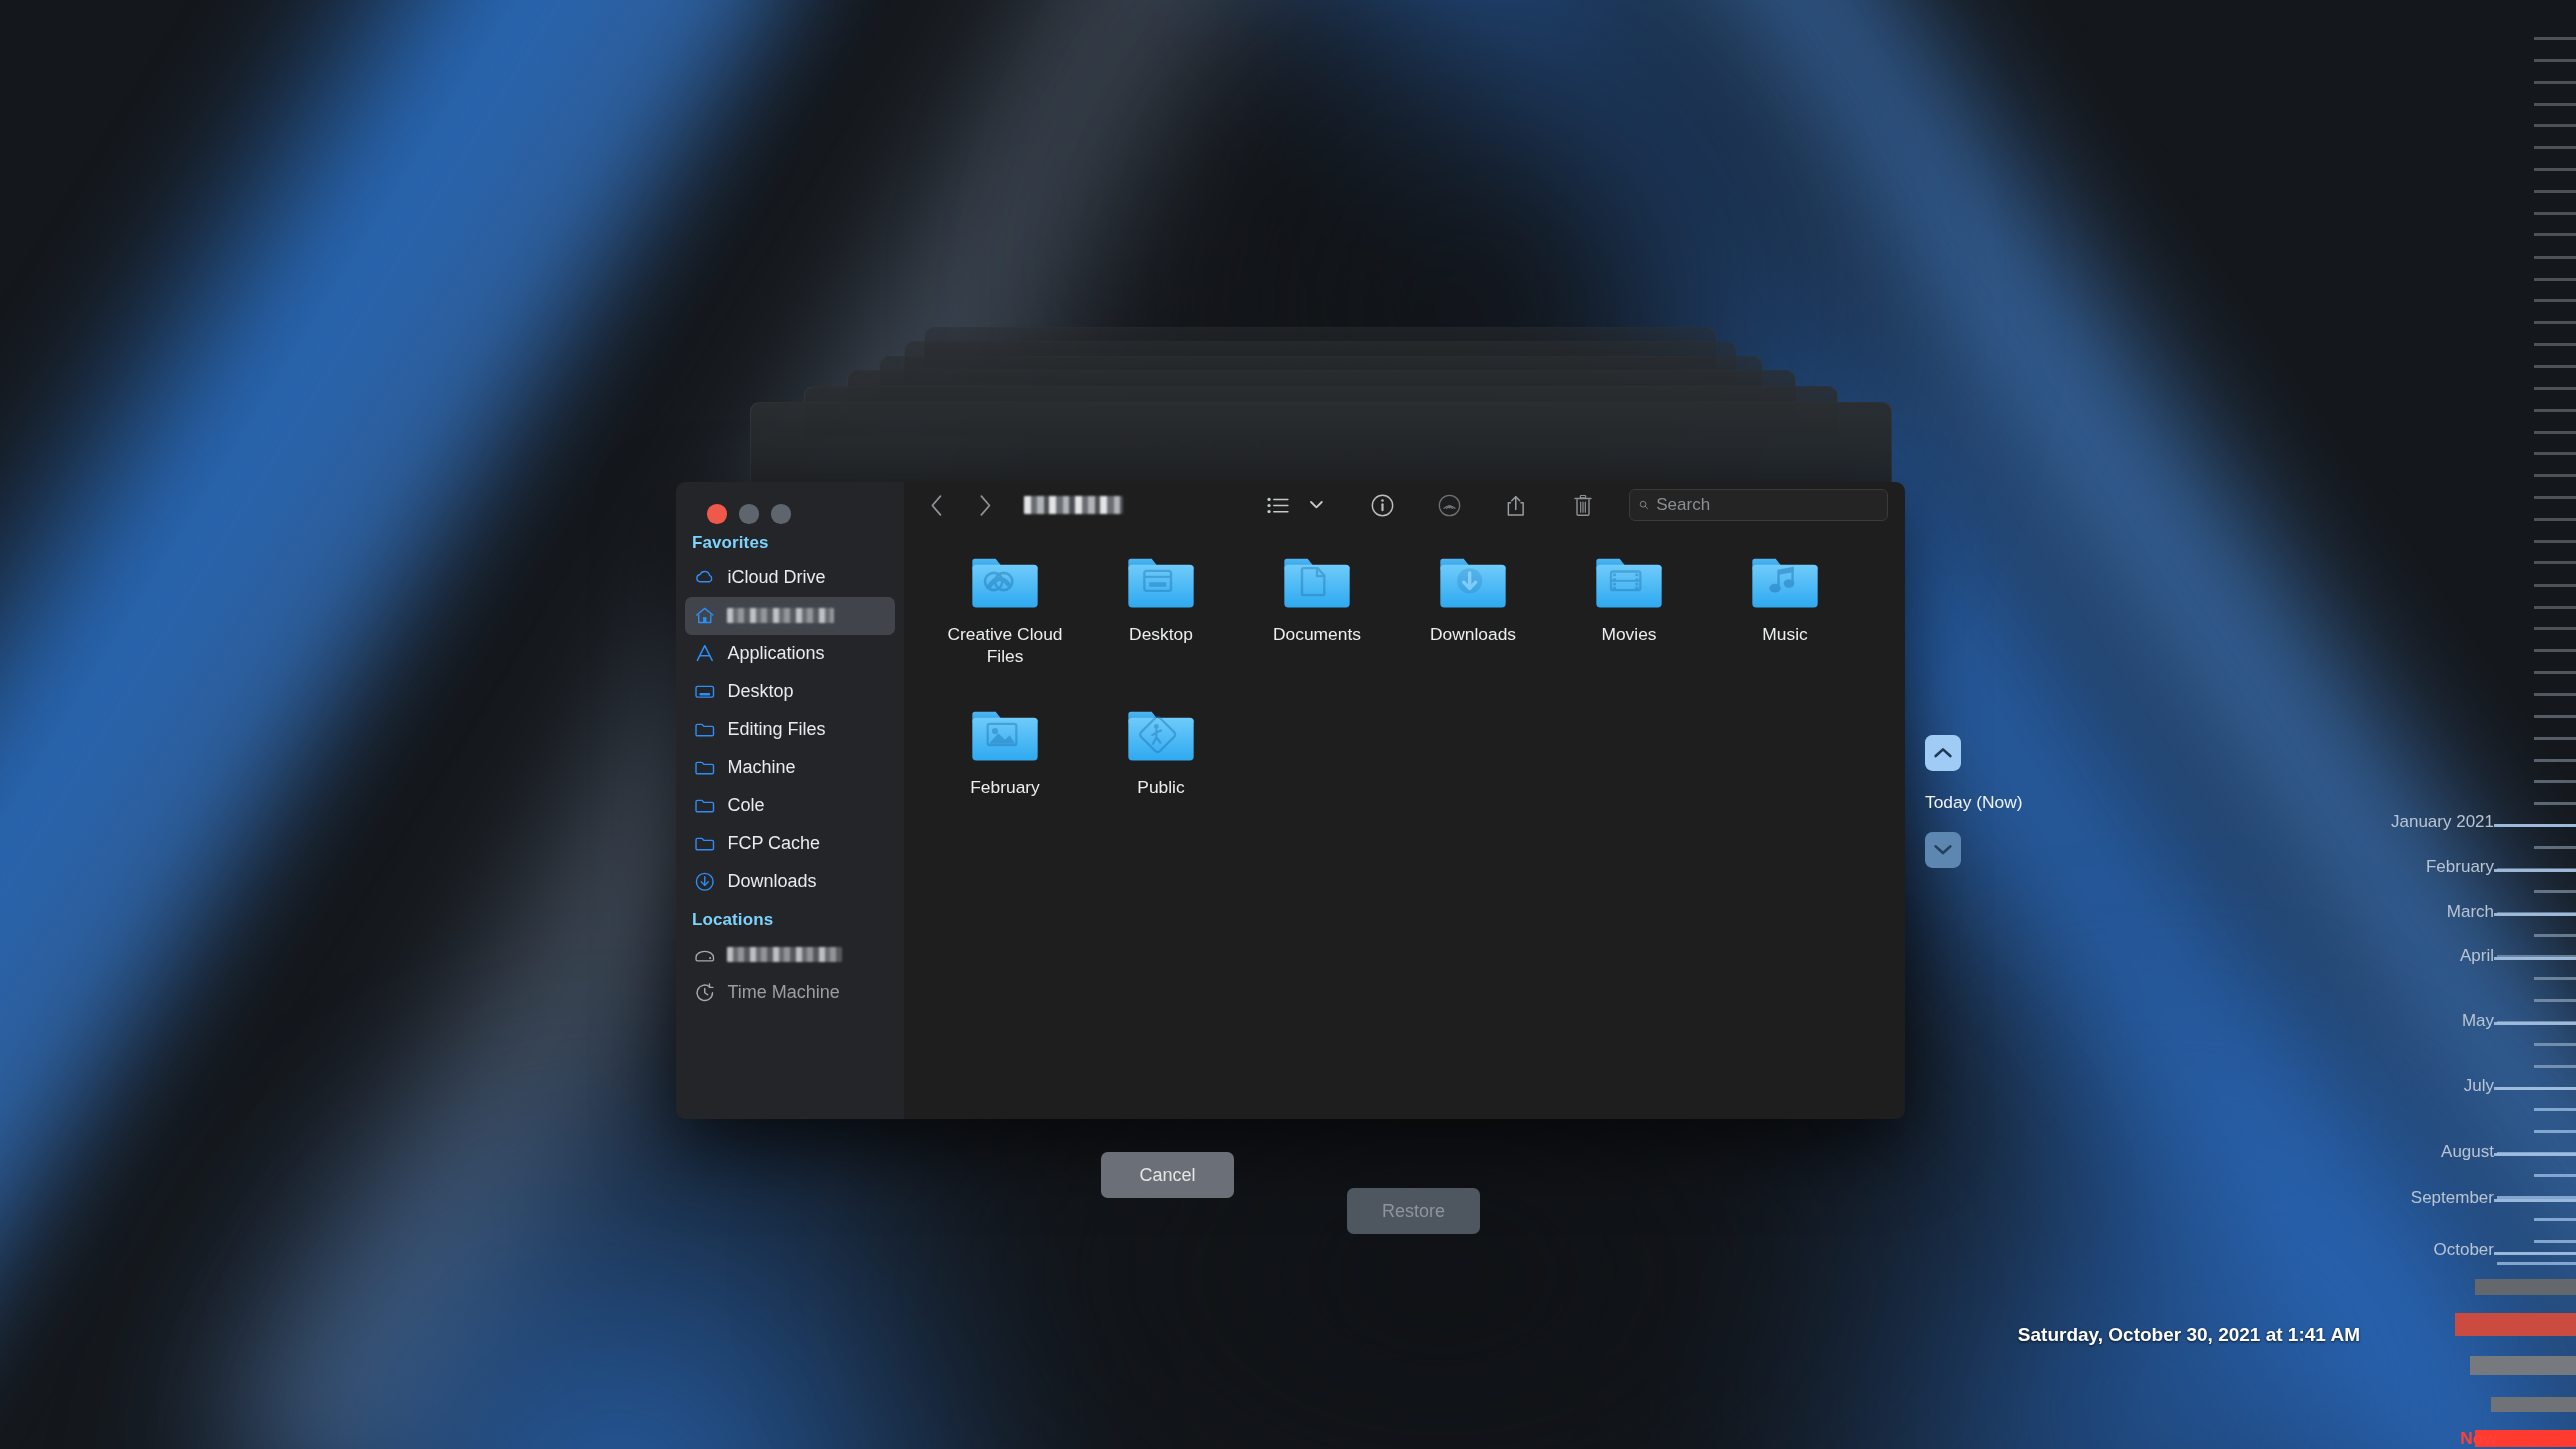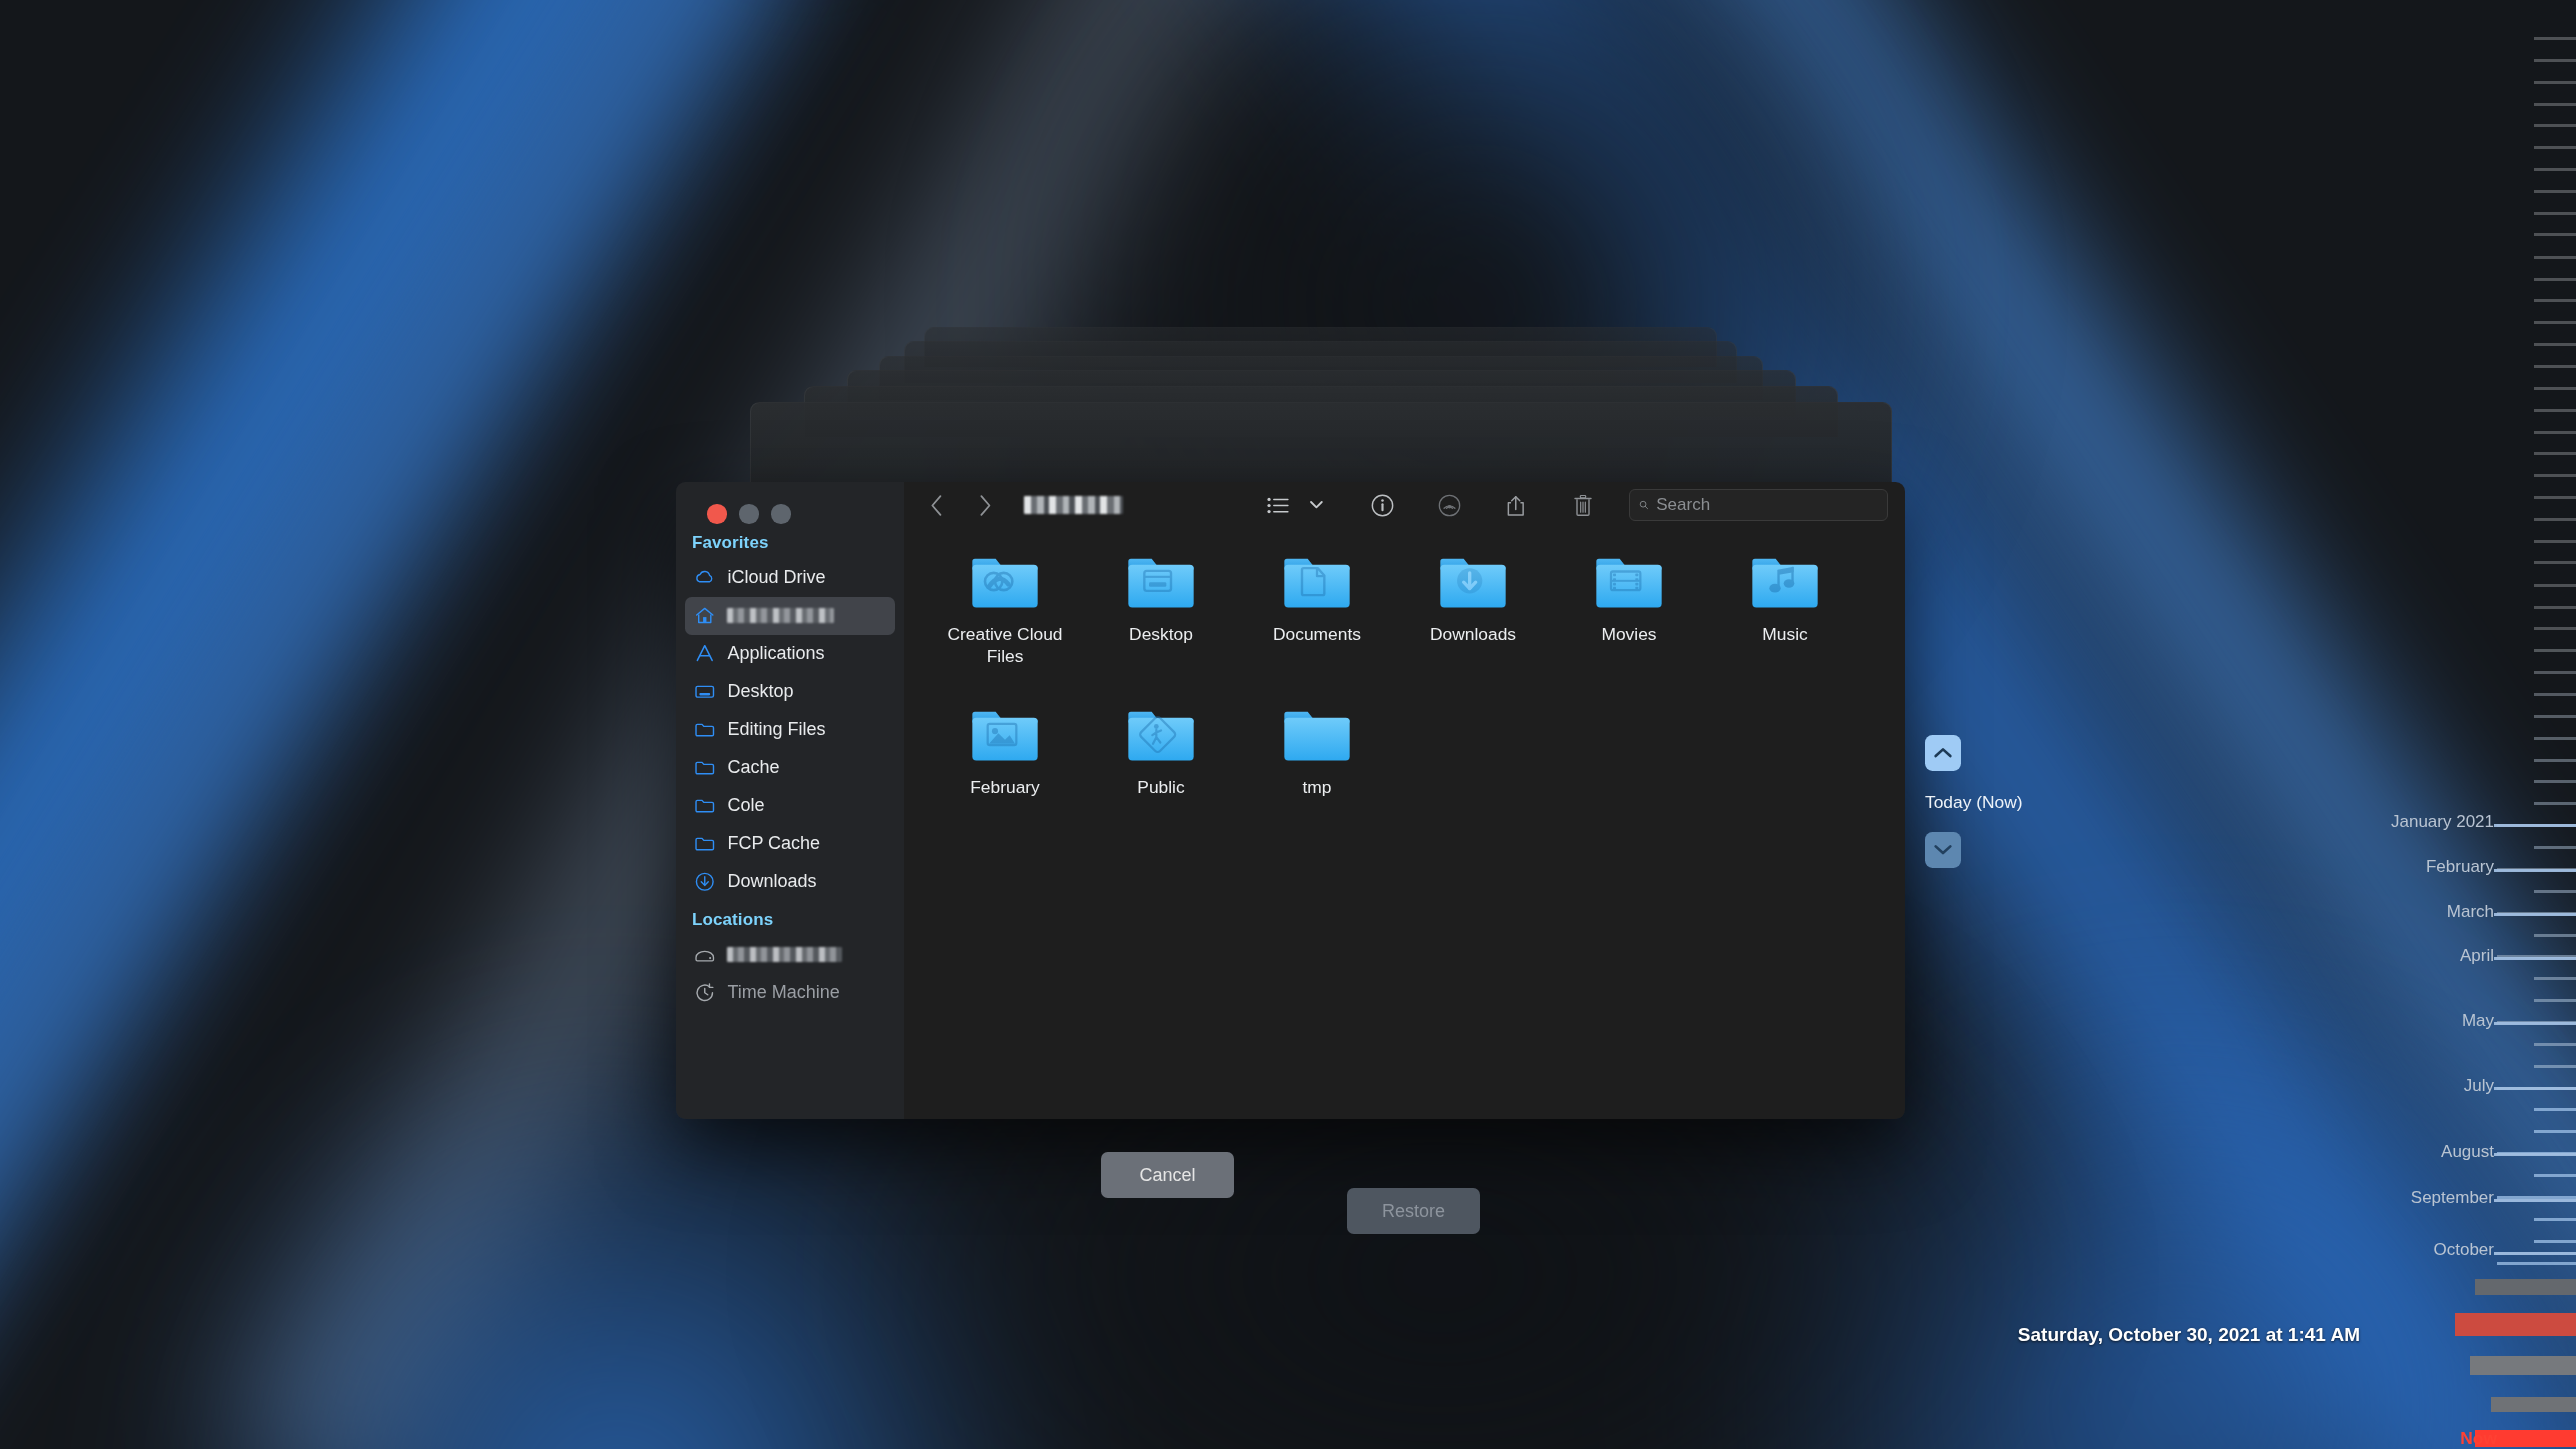--- a/index.html
+++ b/index.html
@@ -236,21 +236,21 @@
             </svg>
           </span>
           <span>Editing Files</span>
         </div>
         <div class="sb-row">
           <span class="sb-ico">
             <svg width="21.5" height="21.5" viewBox="0 0 32 32">
               <path d="M3 10 A2 2 0 0 1 5 8 H12 L14.6 11 H27 A2 2 0 0 1 29 13 V23 A2 2 0 0 1 27 25 H5 A2 2 0 0 1 3 23 Z" stroke="#2f8ef5" stroke-width="2.1" fill="none" stroke-linejoin="round"></path>
             </svg>
           </span>
-          <span>Cache</span>
+          <span>Machine</span>
         </div>
         <div class="sb-row">
           <span class="sb-ico">
             <svg width="21.5" height="21.5" viewBox="0 0 32 32">
               <path d="M3 10 A2 2 0 0 1 5 8 H12 L14.6 11 H27 A2 2 0 0 1 29 13 V23 A2 2 0 0 1 27 25 H5 A2 2 0 0 1 3 23 Z" stroke="#2f8ef5" stroke-width="2.1" fill="none" stroke-linejoin="round"></path>
             </svg>
           </span>
           <span>Cole</span>
         </div>
         <div class="sb-row">
@@ -564,38 +564,20 @@
     <rect x="8" y="19" width="98" height="64" rx="6" fill="url(#fg_public-folder)"></rect>
     <g transform="translate(0,14) scale(1.0)">
                 <g opacity=".42">
                   <rect x="32" y="10" width="40" height="40" rx="5" transform="rotate(45 52 30)" stroke="#1c6fae" stroke-width="3.4" fill="none"></rect>
                   <circle cx="50" cy="18" r="3.6" fill="#1c6fae"></circle>
                   <path d="M50 23 L50 34 M50 27 L57 24 M50 27 L44 31 M50 34 L45 44 M50 34 L56 42" stroke="#1c6fae" stroke-width="3.4" fill="none" stroke-linecap="round"></path>
                 </g>
               </g>
   </svg></div>
           <div class="item-label">Public</div>
-        </div>
-        <div class="item">
-          <div class="item-icon"><svg width="76" height="63" viewBox="0 0 114 94">
-    <defs>
-      <linearGradient id="fg_plain-folder" x1="0" y1="0" x2="0" y2="1">
-        <stop offset="0%" stop-color="#6fcbfa"></stop>
-                  <stop offset="100%" stop-color="#2ea9f0"></stop>
-      </linearGradient>
-      <linearGradient id="tab_plain-folder" x1="0" y1="0" x2="0" y2="1">
-        <stop offset="0%" stop-color="#4fb6f2"></stop>
-                  <stop offset="100%" stop-color="#2da0e6"></stop>
-      </linearGradient>
-    </defs>
-    <path d="M8 14 A4 4 0 0 1 12 10 H43 L51 20 H102 A4 4 0 0 1 106 24 V26 H8 Z" fill="url(#tab_plain-folder)"></path>
-    <rect x="8" y="19" width="98" height="64" rx="6" fill="url(#fg_plain-folder)"></rect>
-    <g transform="translate(0,14) scale(1.0)"></g>
-  </svg></div>
-          <div class="item-label">tmp</div>
         </div>
       </div>
   </div>
 </div>
 
 <div id="actions">
   <button class="act-btn cancel">Cancel</button>
   <button class="act-btn restore">Restore</button>
 </div>
 

